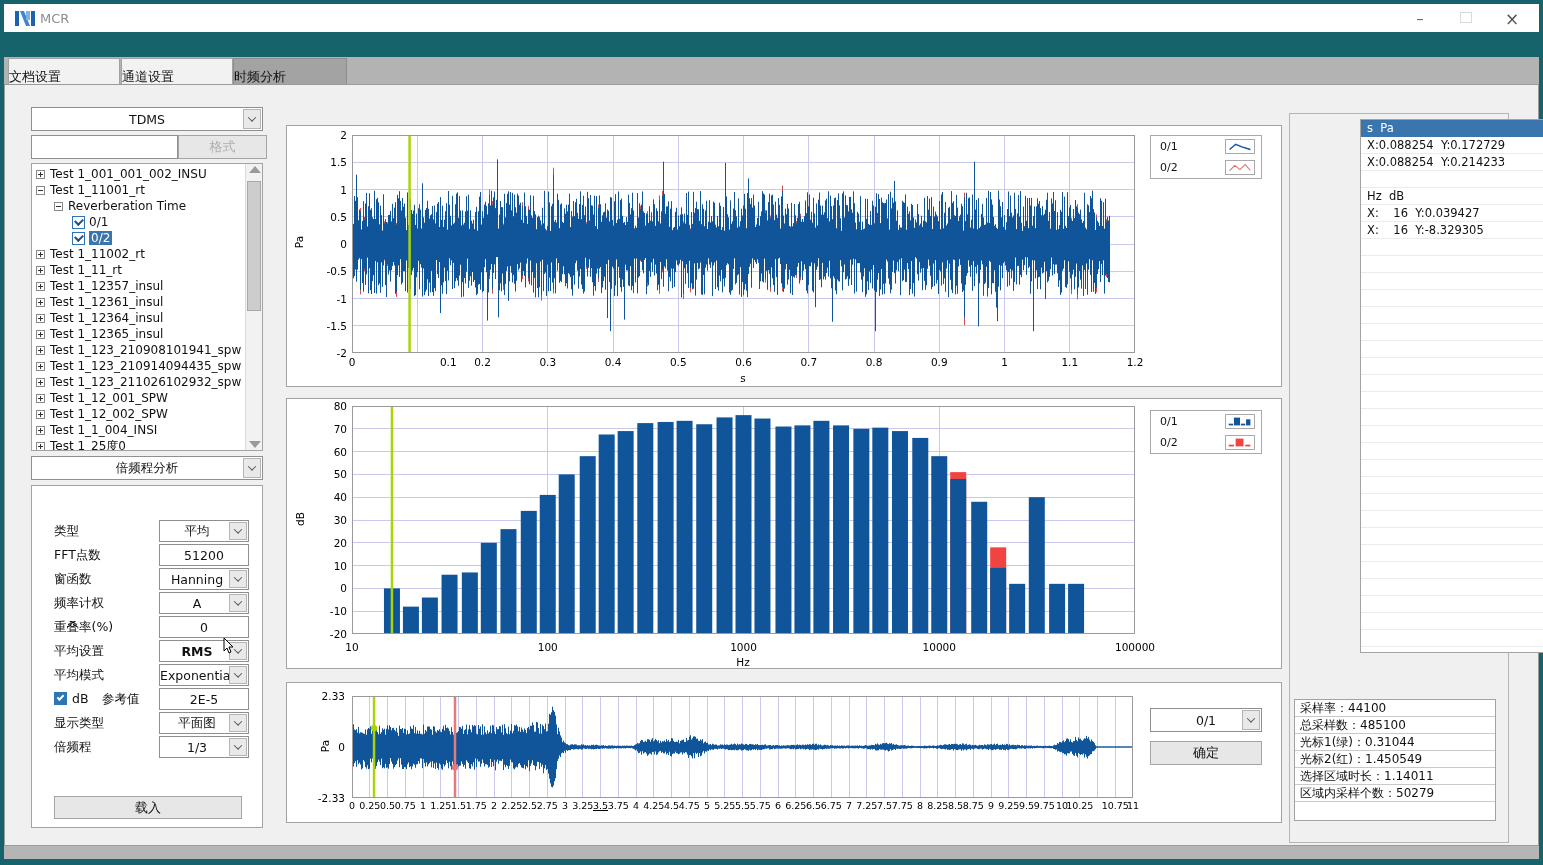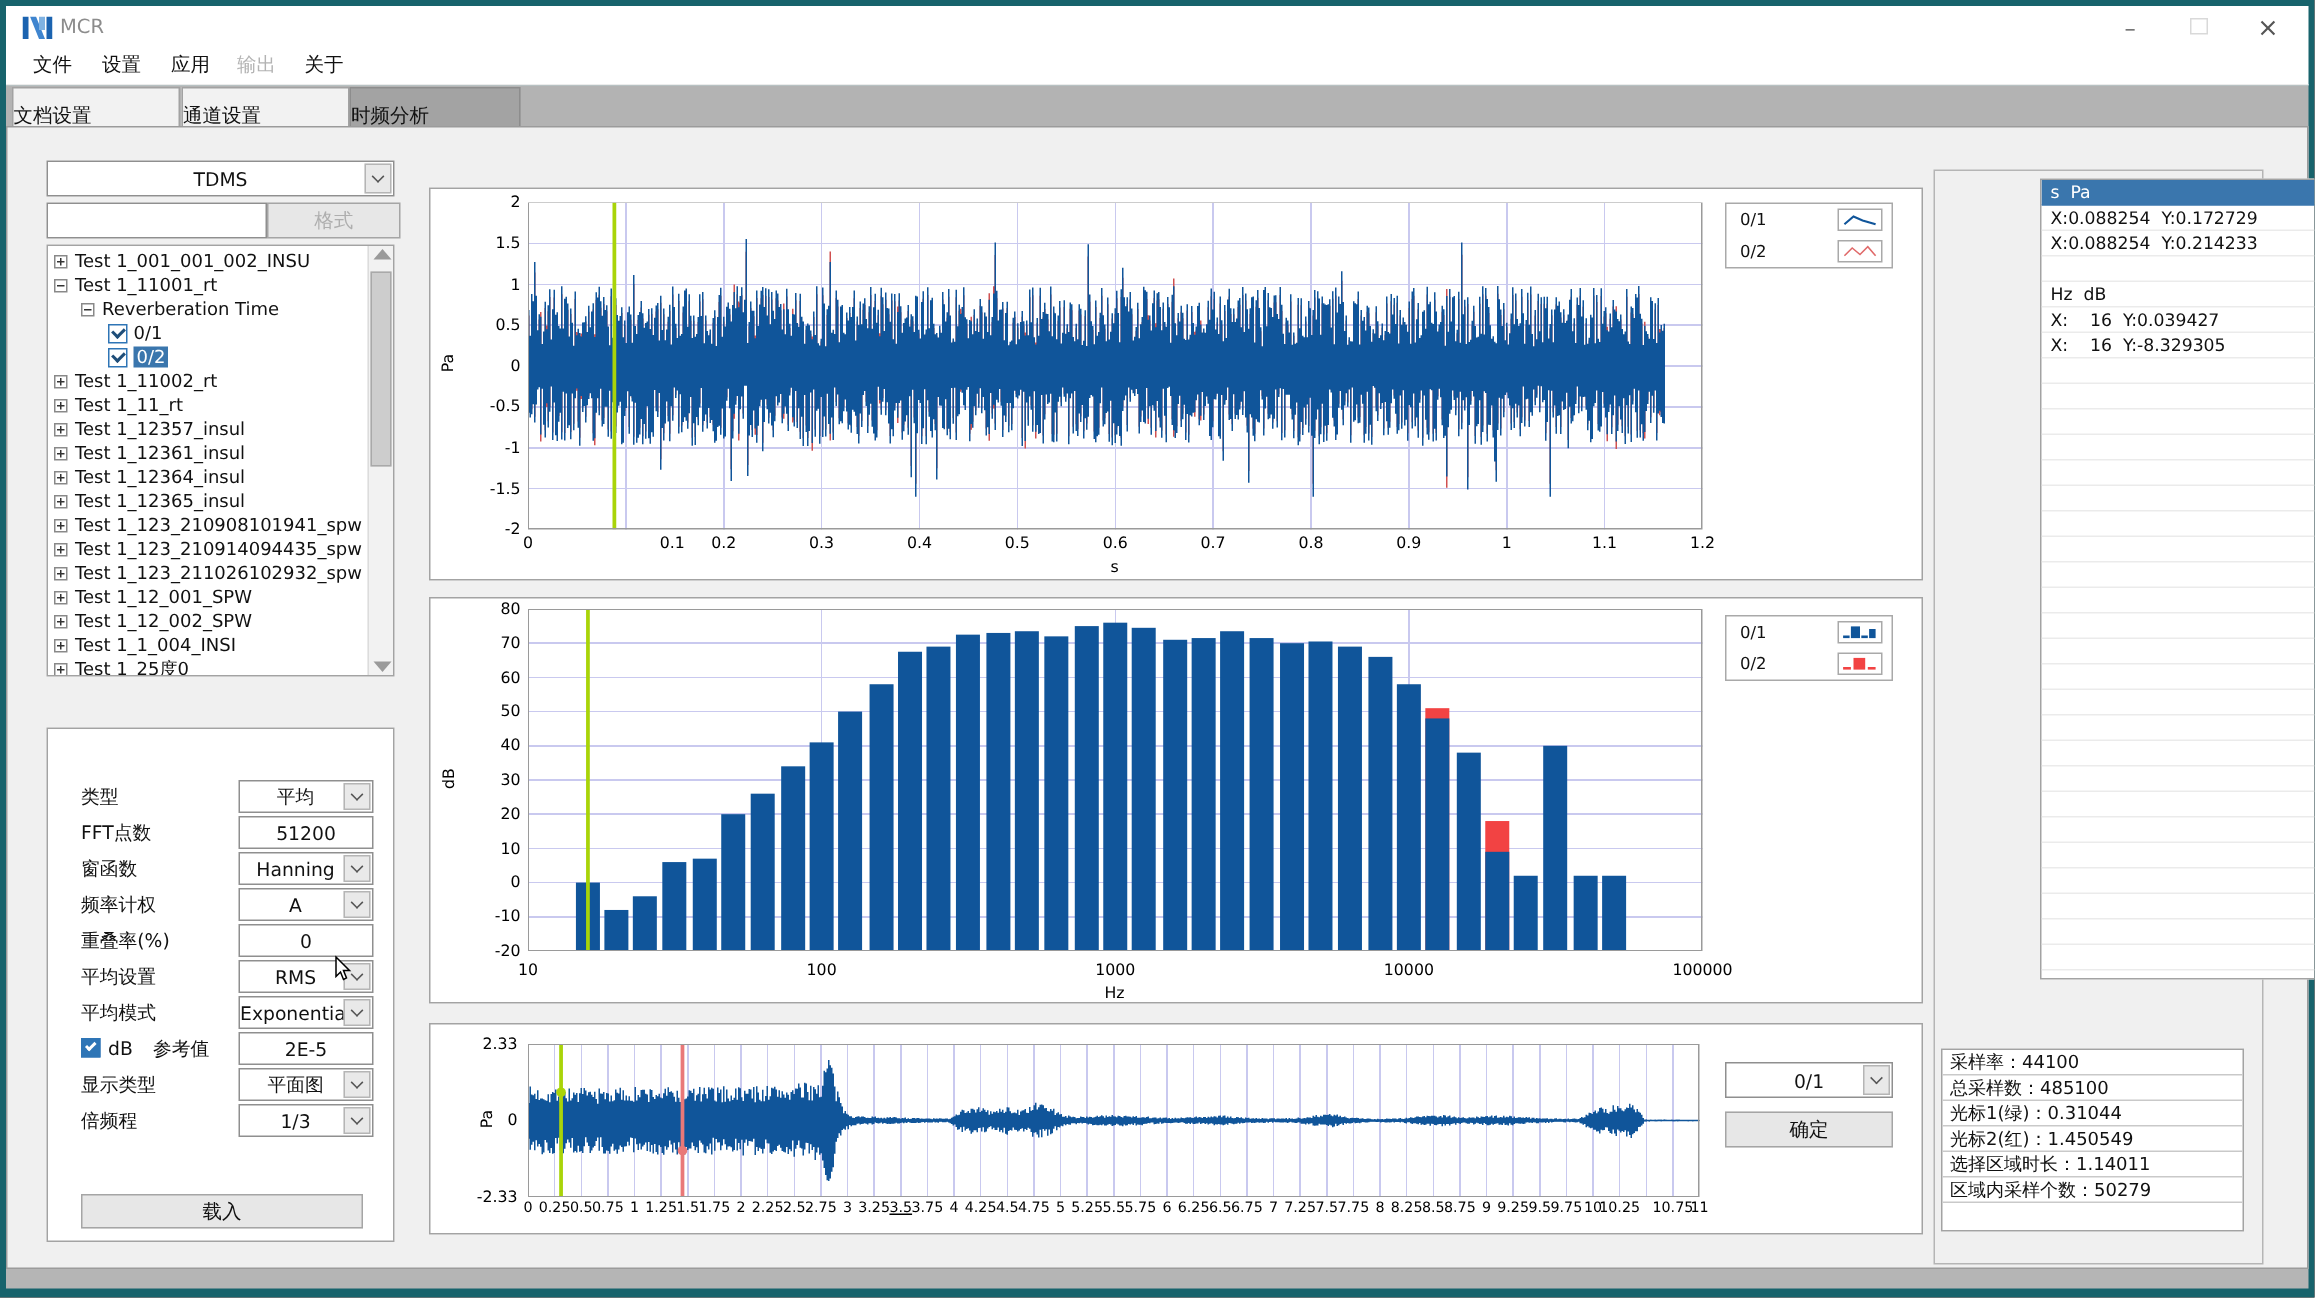--- a/index.html
+++ b/index.html
@@ -74,27 +74,20 @@
       <rect x="16" y="0" width="4" height="15" fill="#1b63b0"></rect>
     </svg>
     <span class="apptitle">MCR</span>
     <div class="winbtn" style="right:104px">–</div>
     <div class="winbtn" style="right:58px;top:8px">
         <div style="width:12px;height:11px;border:1px solid #d9d9d9;margin:0 auto;"></div>
       </div>
     <div class="winbtn" style="right:12px;font-size:17px;color:#555">×</div>
   </div>
 
-  <div class="menubar">
-    <div class="menuitem" style="left:14px">文件</div>
-    <div class="menuitem" style="left:60px">设置</div>
-    <div class="menuitem" style="left:106px">应用</div>
-    <div class="menuitem disabled" style="left:150px">输出</div>
-    <div class="menuitem" style="left:195px">关于</div>
-  </div>
 
   <div class="tabbar">
     <div class="tab" style="left:4px;width:112px">文档设置</div>
     <div class="tab" style="left:117px;width:112px">通道设置</div>
     <div class="tab selected" style="left:229px;width:114px">时频分析</div>
   </div>
 
   <div class="main">
 
     <div class="select" style="left:26px;top:22px;width:232px;height:24px">
@@ -181,20 +174,26 @@
             <span class="treelabel">Test 1_25度0</span>
           </div>
         </div>
       <div class="vscroll">
         <div class="sarrow up"></div>
         <div class="sthumb" style="top:17px;height:130px"></div>
         <div class="sarrow down"></div>
       </div>
     </div>
 
+    <div class="select" style="left:26px;top:371px;width:232px;height:24px">
+      <span>倍频程分析</span>
+      <div class="arrowbox">
+          <div class="chev"></div>
+        </div>
+    </div>
 
     <div class="panel" style="left:26px;top:400px;width:232px;height:343px;">
       <div id="form-rows">
           <span class="formrow-label" style="top: 34px;">类型</span>
           <div class="select" style="left: 127px; top: 34px; width: 90px; height: 22px;">
             <span style="margin-right: 14px;">平均</span>
             <div class="arrowbox">
               <div class="chev"></div>
             </div>
           </div>
@@ -211,21 +210,21 @@
           <div class="select" style="left: 127px; top: 106px; width: 90px; height: 22px;">
             <span style="margin-right: 14px;">A</span>
             <div class="arrowbox">
               <div class="chev"></div>
             </div>
           </div>
           <span class="formrow-label" style="top: 130px;">重叠率(%)</span>
           <input class="tinput" value="0" style="left: 127px; top: 130px; width: 90px; height: 22px;">
           <span class="formrow-label" style="top: 154px;">平均设置</span>
           <div class="select" style="left: 127px; top: 154px; width: 90px; height: 22px;">
-            <span style="margin-right: 14px;">RMS</span>
+            <span style="margin-right: 14px; font-weight: bold;">RMS</span>
             <div class="arrowbox">
               <div class="chev"></div>
             </div>
           </div>
           <span class="formrow-label" style="top: 178px;">平均模式</span>
           <div class="select" style="left: 127px; top: 178px; width: 90px; height: 22px;">
             <span style="margin-right: 14px;">Exponential</span>
             <div class="arrowbox">
               <div class="chev"></div>
             </div>

